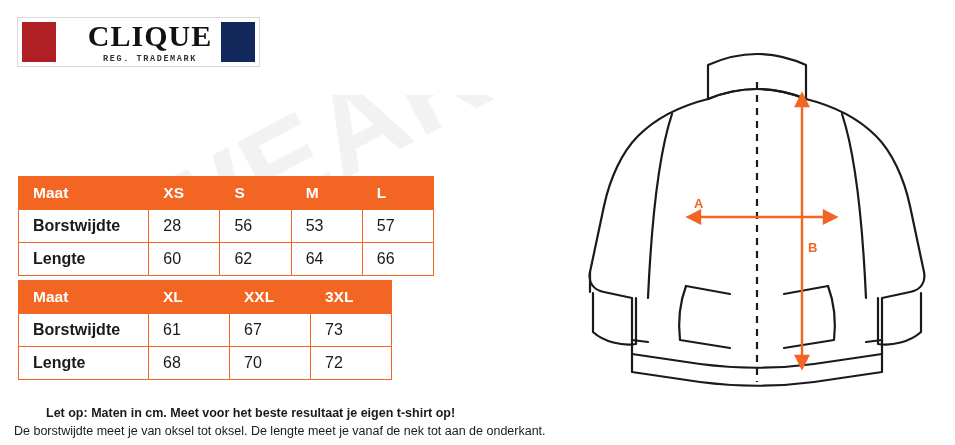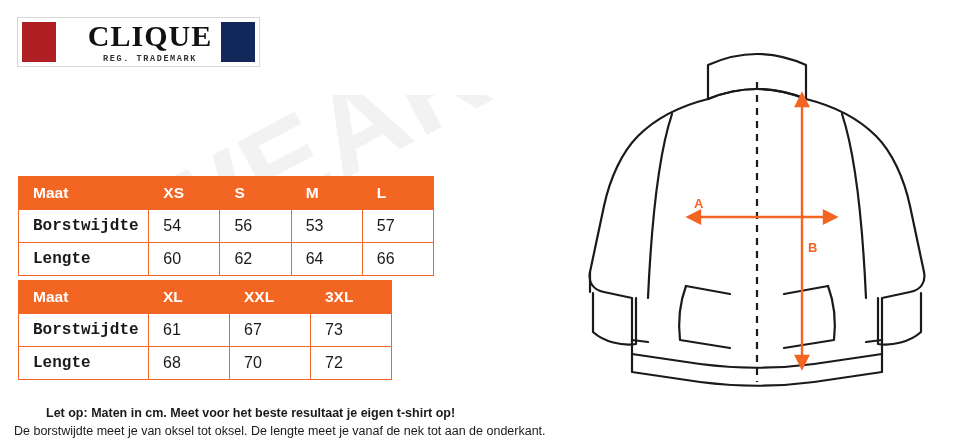--- a/index.html
+++ b/index.html
@@ -100,21 +100,20 @@
     color: #1a1a1a;
   }
   .size-table thead th {
     background: #f26522;
     color: #ffffff;
     font-weight: bold;
     font-size: 15.5px;
   }
   .size-table tbody th {
     font-weight: bold;
-    font-family: Liberation Mono, monospace;
   }
   .size-table.t1 col.lab { width: 130px; }
   .size-table.t1 col.val { width: 71px; }
   .size-table.t2 col.lab { width: 130px; }
   .size-table.t2 col.val { width: 81px; }
 
   
   .footnote {
     position: absolute;
     left: 14px;
@@ -189,21 +188,21 @@
         <th>Maat</th>
         <th>XS</th>
         <th>S</th>
         <th>M</th>
         <th>L</th>
       </tr>
     </thead>
     <tbody>
       <tr>
         <th>Borstwijdte</th>
-        <td>54</td>
+        <td>28</td>
         <td>56</td>
         <td>53</td>
         <td>57</td>
       </tr>
       <tr>
         <th>Lengte</th>
         <td>60</td>
         <td>62</td>
         <td>64</td>
         <td>66</td>

